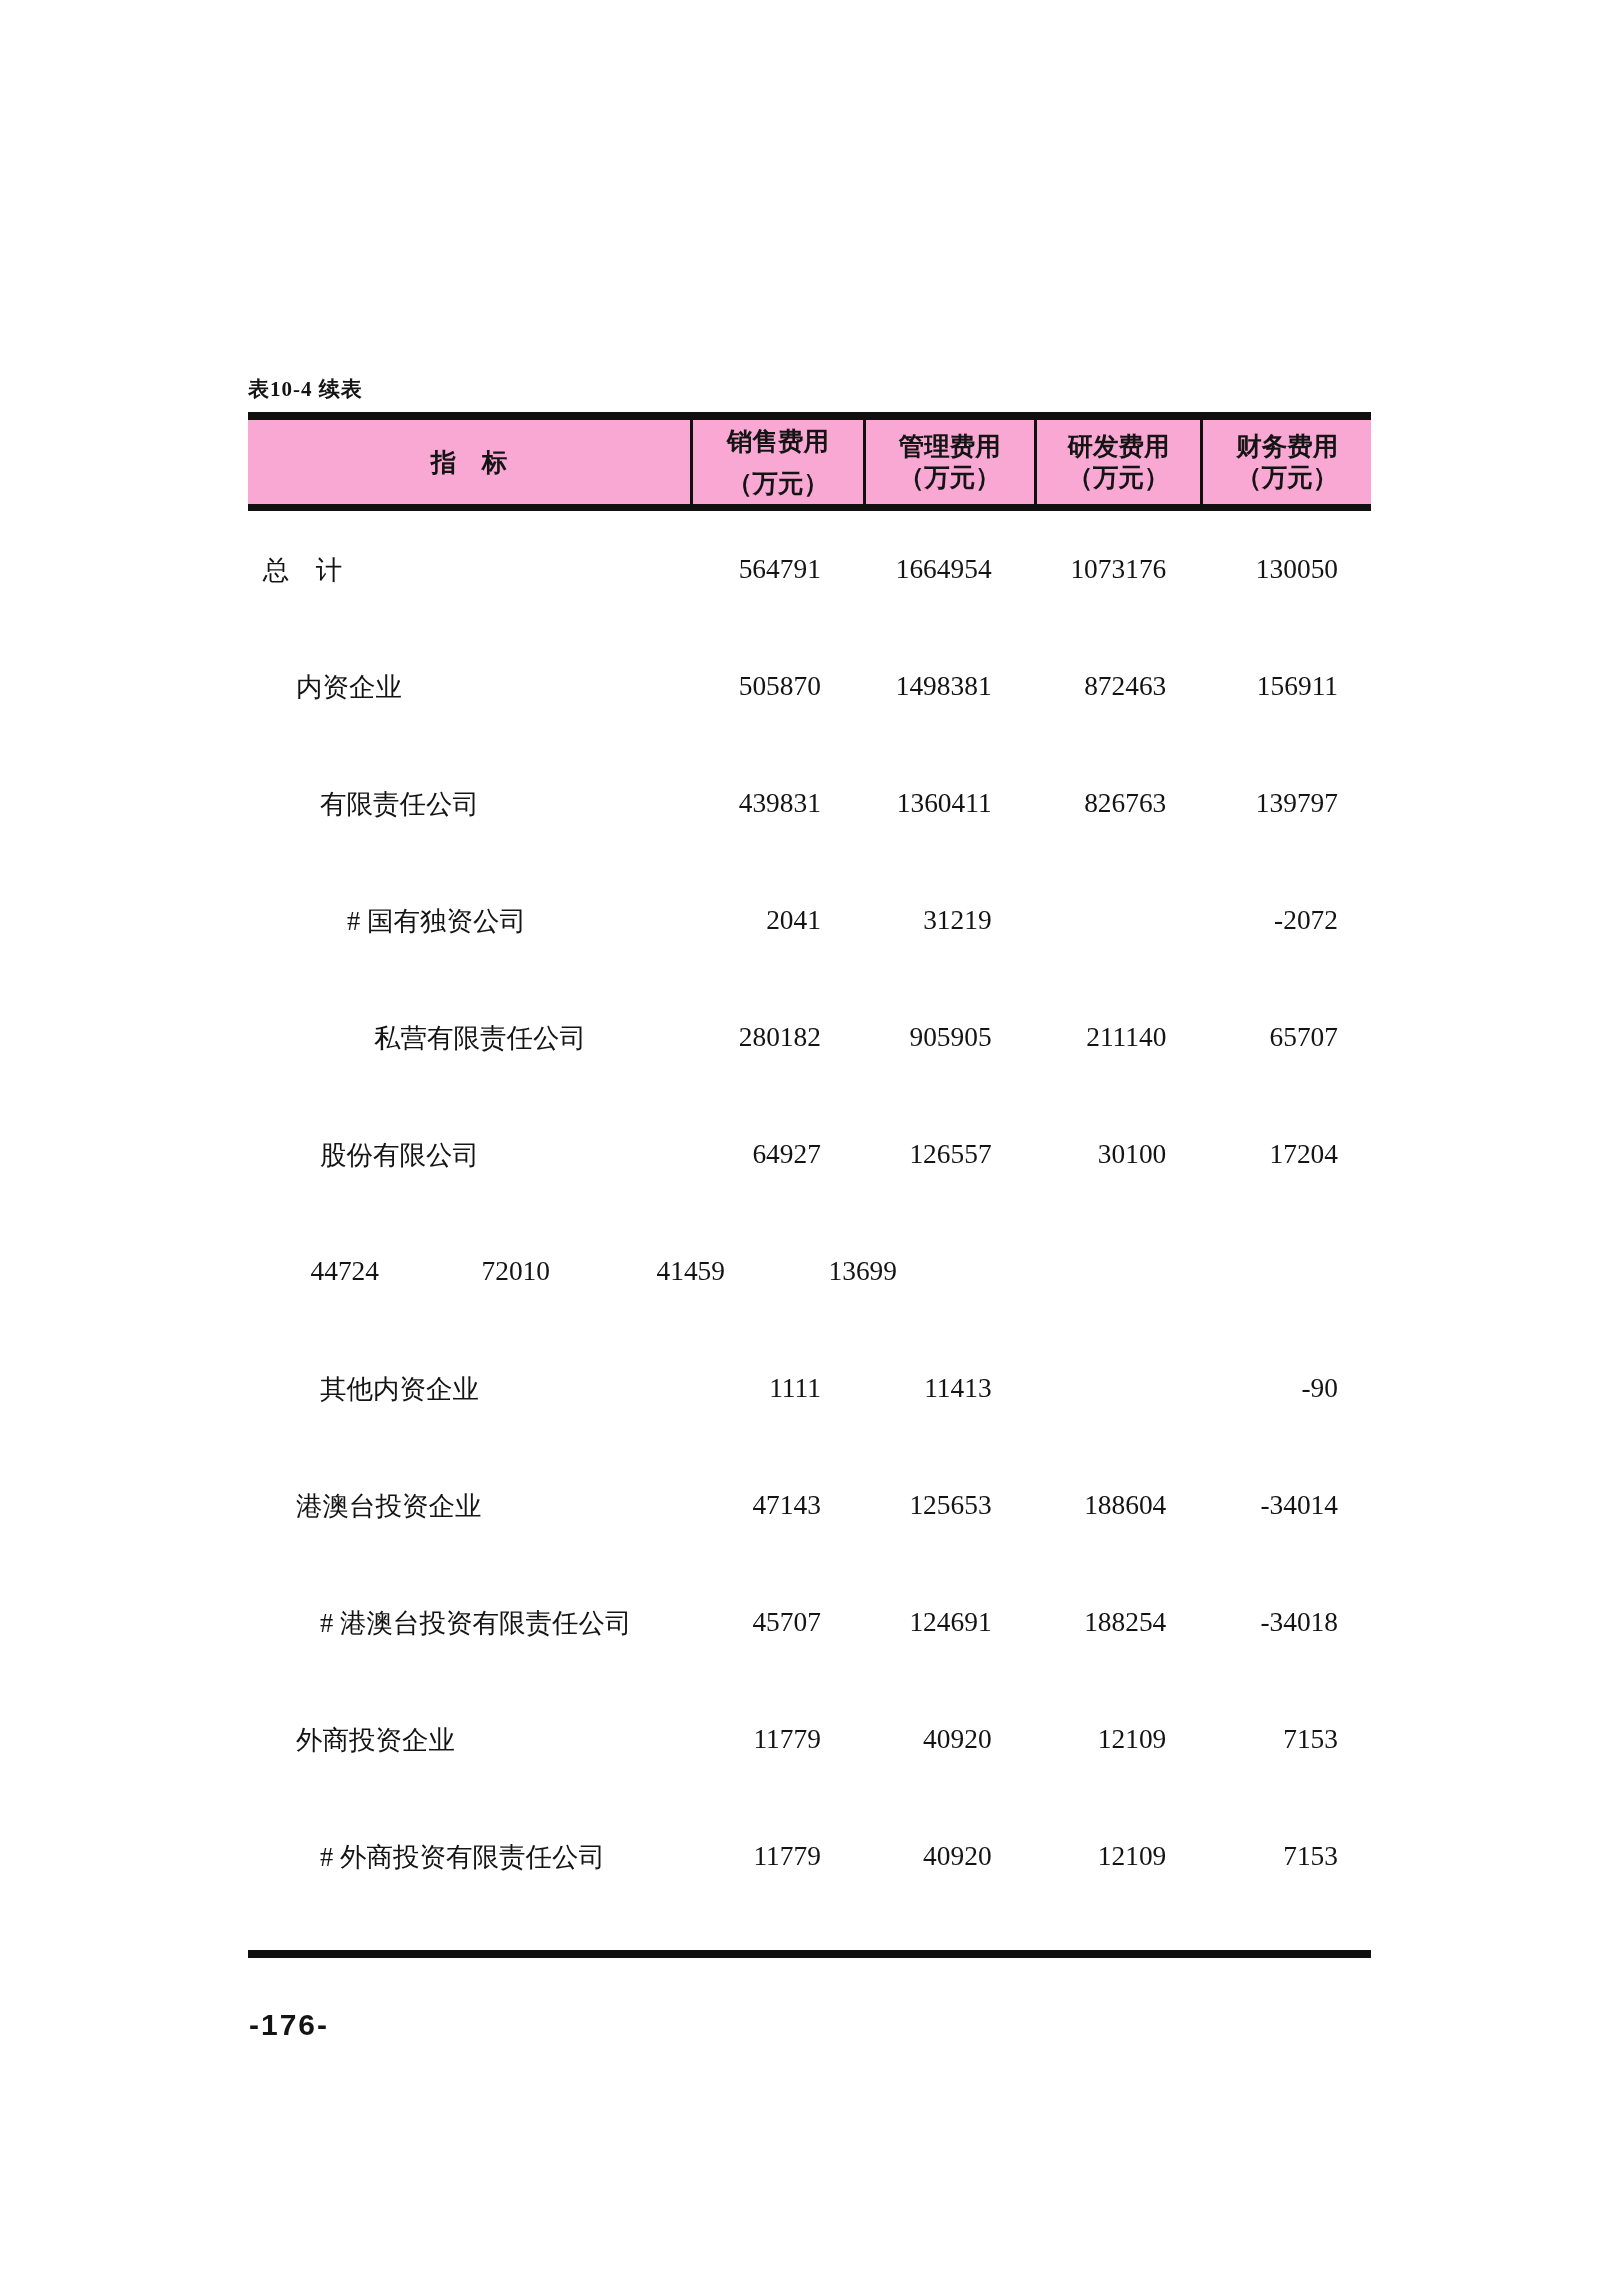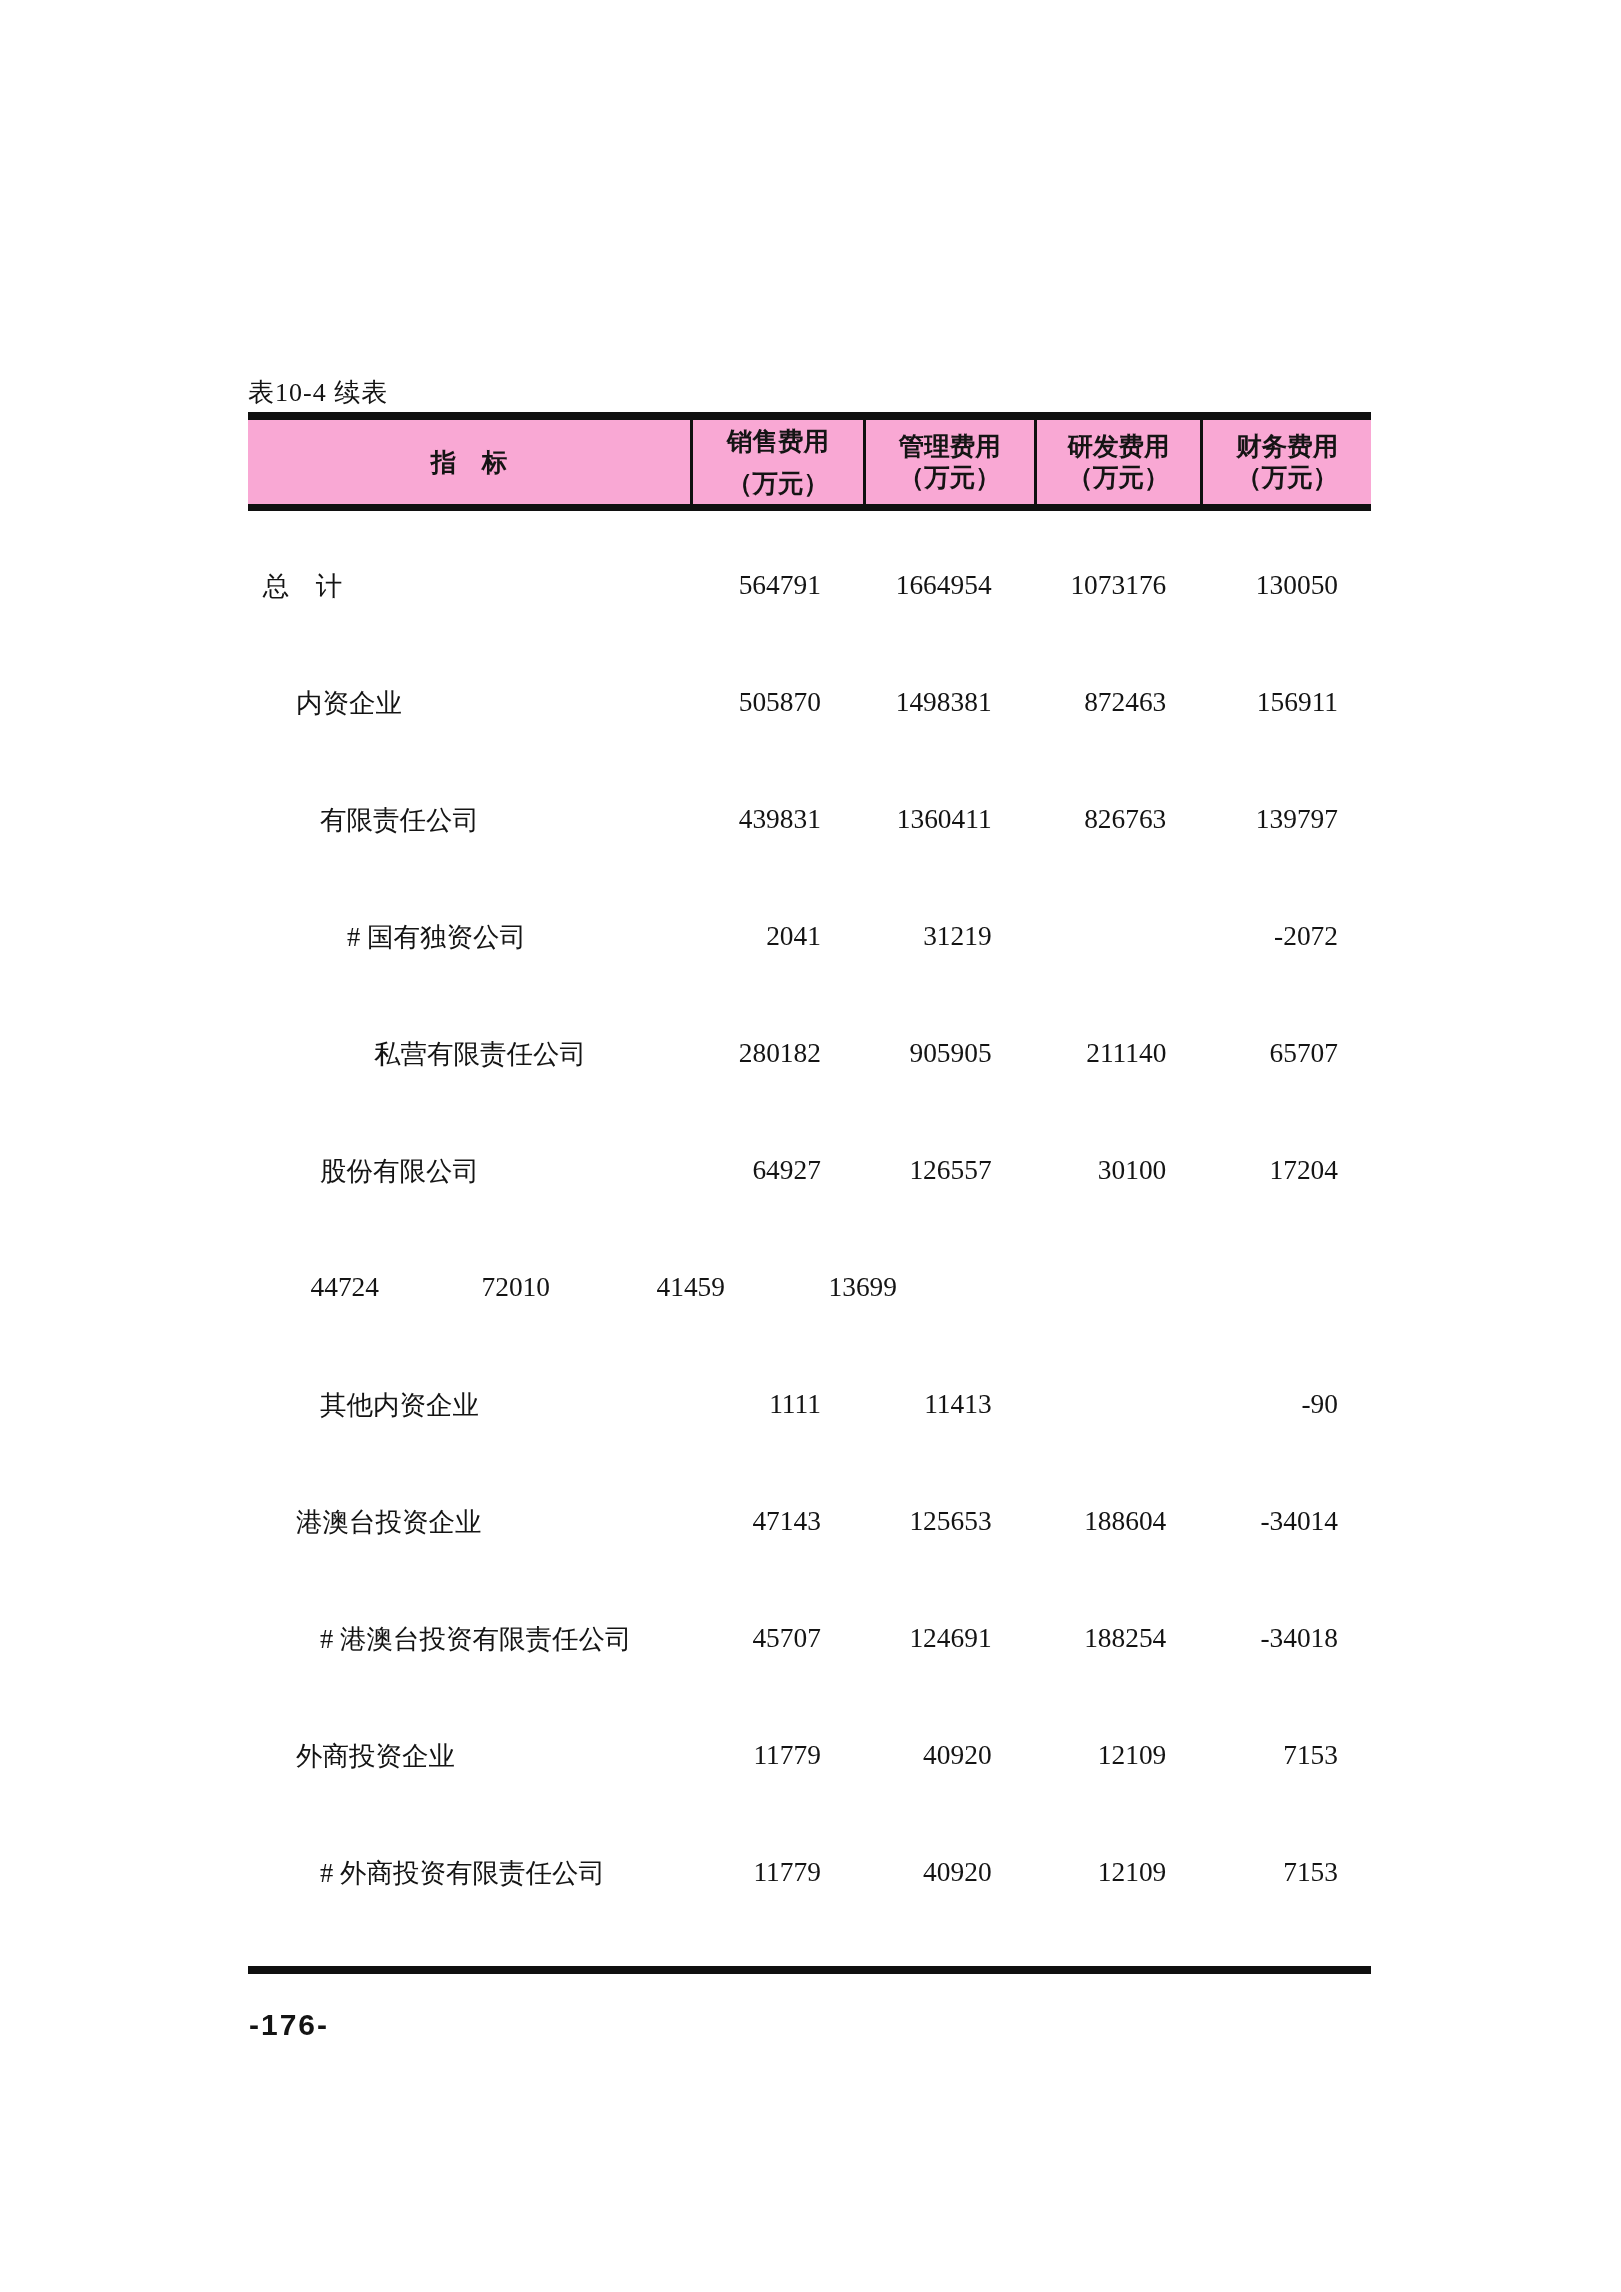--- a/index.html
+++ b/index.html
@@ -7,22 +7,22 @@
     width: 1621px; height: 2293px;
     background: #ffffff;
     font-family: "Liberation Serif", "DejaVu Serif", serif;
     color: #141414;
   }
   body { position: relative; overflow: hidden; }
 
   .page-title {
     position: absolute;
     left: 248px; top: 375px;
-    font-size: 26px;
-    font-weight: normal;
+    font-size: 21px;
+    font-weight: bold;
     letter-spacing: 1px;
     white-space: pre;
   }
 
   .yb-table {
     position: absolute;
     left: 248px; top: 412px;
     width: 1123px;
   }
 
@@ -45,21 +45,21 @@
   }
   .c1 { width: 443px; }
   .c2 { width: 173px; gap: 11px; }
   .c3 { width: 171px; }
   .c4 { width: 167px; }
   .c5 { width: 171px; }
   .yb-header .c2, .yb-header .c3, .yb-header .c4, .yb-header .c5 {
     border-left: 3.9px solid #101010;
   }
 
-  .yb-body { width: 100%; margin-top: 16px; }
+  .yb-body { width: 100%; }
   .yb-row {
     display: flex;
     height: 117px;
     align-items: center;
   }
   .yb-row .cell {
     font-size: 26.5px;
     white-space: pre;
   }
   .yb-row .num {

